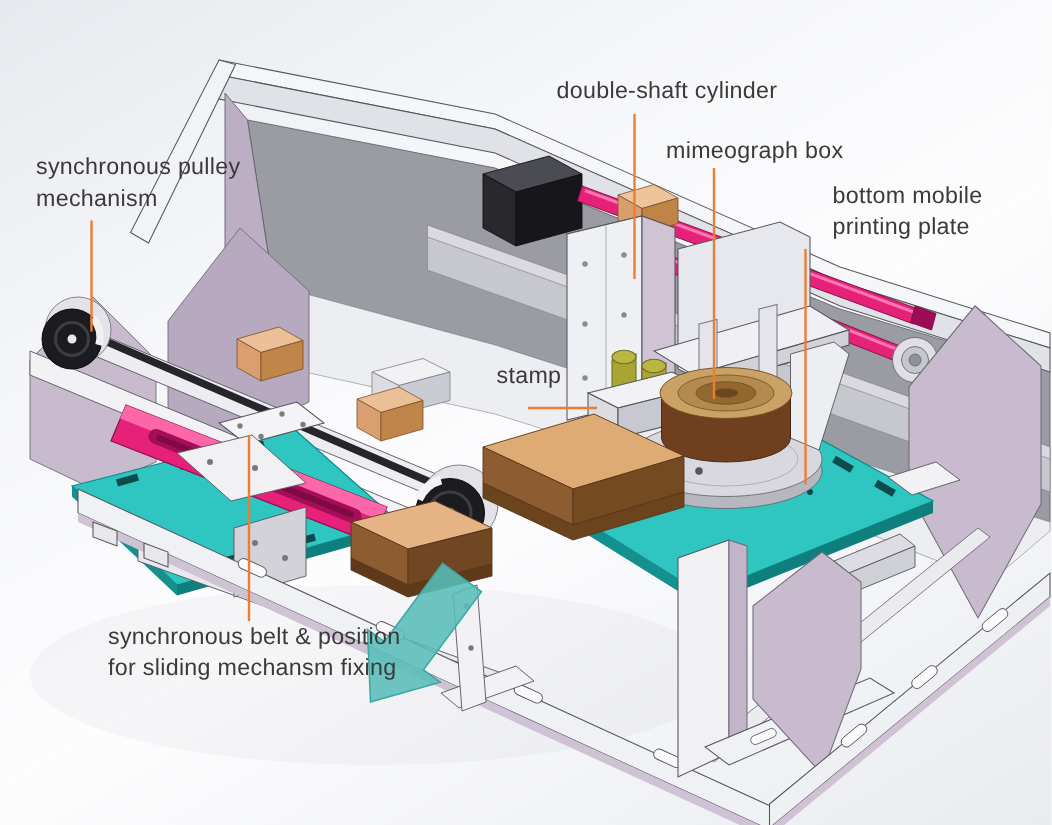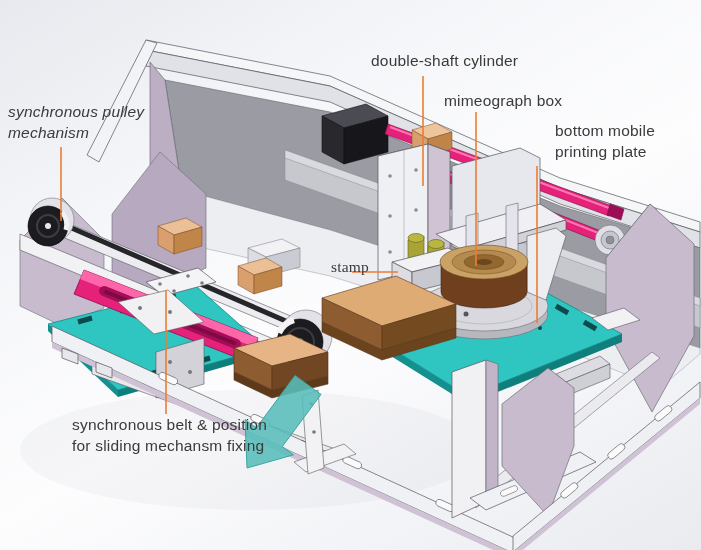--- a/index.html
+++ b/index.html
@@ -268,22 +268,22 @@
     <path d="M423,76 L423,186"></path>
     <path d="M476,112 L476,266"></path>
     <path d="M537,166 L537,323"></path>
     <path d="M352,272 L398,272"></path>
     <path d="M166,290 L166,414"></path>
   </g>
 
   <polygon points="295,375.6 256.3,427.8 245,419.6 247,468 293.6,454.8 282.3,446.6 321,394.4" fill-opacity="0.88" stroke="#3aa7a3" stroke-width="1" fill="#58bdb9"></polygon>
 </svg>
 
-  <div class="label" style="left:8px;top:101px;font-style:italic;">synchronous pulley
+  <div class="label" style="left:24px;top:101px;">synchronous pulley
 mechanism</div>
   <div class="label" style="left:345px;top:50px;margin-left:26px;">double-shaft cylinder</div>
   <div class="label" style="left:555px;top:120px;">bottom mobile
 printing plate</div>
   <div class="label" style="left:444px;top:90px;">mimeograph box</div>
-  <div class="label" style="left:331px;top:256px;font-family:Liberation Serif, serif;">stamp</div>
+  <div class="label" style="left:331px;top:240px;">stamp</div>
   <div class="label" style="left:28px;top:414px;margin-left:44px;">synchronous belt &amp; position
 for sliding mechansm fixing</div>
 </div>
 
 </body></html>

